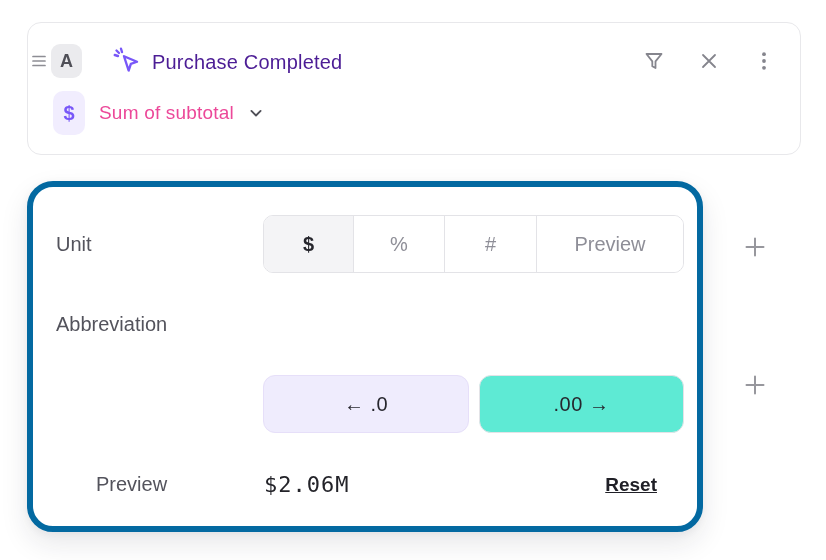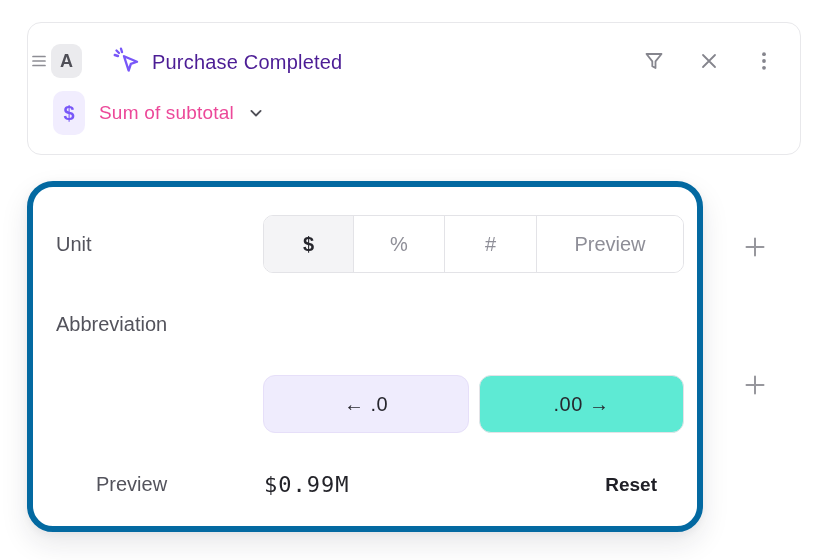--- a/index.html
+++ b/index.html
@@ -51,21 +51,21 @@
 
   .dec-group{position:absolute;left:230px;top:188px;display:flex;gap:10px;}
   .dec-btn{height:58px;border-radius:12px;font-size:20px;color:#26262d;letter-spacing:.5px;
     display:flex;align-items:center;justify-content:center;box-sizing:border-box;}
   .dec-left{width:206px;background:#efecfd;border:1px solid #e6dff9;}
   .dec-right{width:205px;background:#5eead4;border:1px solid #e3e3e7;}
 
   .preview-value{position:absolute;left:231px;top:285px;line-height:26px;
     font-family:"DejaVu Sans Mono", monospace;font-size:22px;color:#232329;letter-spacing:1px;}
   .reset-btn{position:absolute;right:40px;top:285px;line-height:26px;
-    font-size:19px;font-weight:600;color:#202027;}
+    font-size:19px;font-weight:600;color:#202027;text-decoration:underline;}
 
   
   .plus{position:absolute;left:742px;width:26px;height:26px;
     display:flex;align-items:center;justify-content:center;}
   .plus-1{top:234px;} .plus-2{top:372px;}
 
   svg{display:block;}
 </style>
 </head>
 <body>
@@ -135,21 +135,21 @@
     </div>
 
     <span class="row-label lbl-abbr">Abbreviation</span>
 
     <div class="dec-group">
       <button class="dec-btn dec-left">← .0</button>
       <button class="dec-btn dec-right">.00 →</button>
     </div>
 
     <span class="row-label lbl-prev">Preview</span>
-    <span class="preview-value">$0.99M</span>
+    <span class="preview-value">$2.06M</span>
     <button class="reset-btn">Reset</button>
   </section>
 
   <button class="plus plus-1">
     <svg width="24" height="24" viewBox="0 0 24 24" fill="none" stroke="#97979d" stroke-width="2" stroke-linecap="round">
       <path d="M12 3.5v17M3.5 12h17"></path>
     </svg>
   </button>
   <button class="plus plus-2">
     <svg width="24" height="24" viewBox="0 0 24 24" fill="none" stroke="#97979d" stroke-width="2" stroke-linecap="round">

